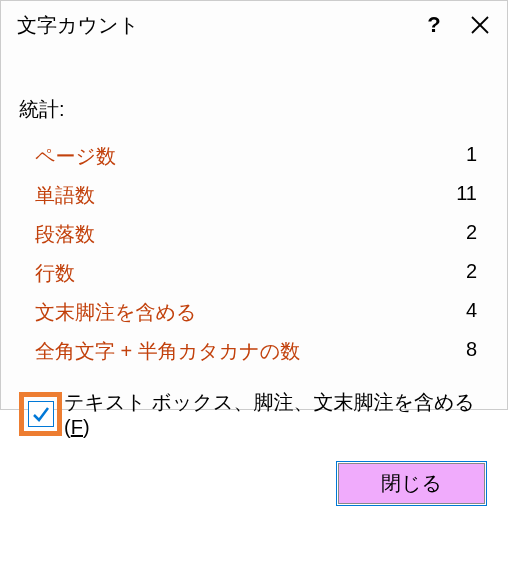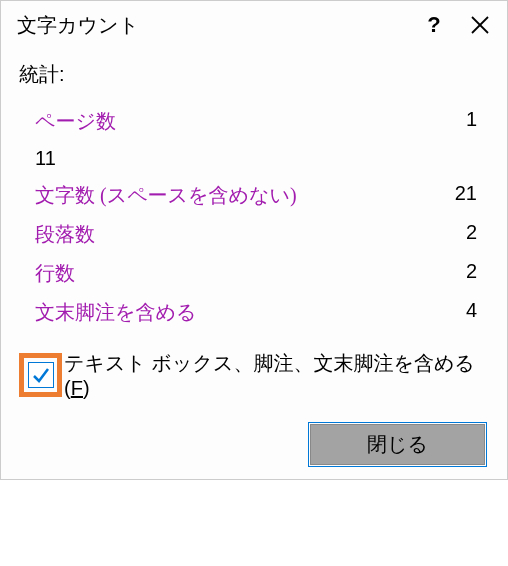--- a/index.html
+++ b/index.html
@@ -5,21 +5,21 @@
     * { box-sizing: border-box; margin: 0; padding: 0; }
     body {
       font-family: "Yu Gothic UI", "Meiryo", sans-serif;
       background: #fff;
       width: 508px;
       height: 566px;
       overflow: hidden;
     }
     .dialog {
       width: 508px;
-      height: 480px;
+      height: 410px;
       background: #fdfdfd;
       border: 1px solid #ccc;
       display: flex;
       flex-direction: column;
     }
     .titlebar {
       display: flex;
       align-items: center;
       padding: 8px 4px 8px 16px;
       height: 48px;
@@ -44,31 +44,32 @@
     }
     .titlebar-btn.help { font-weight: bold; }
     .titlebar-btn.close svg { width: 18px; height: 18px; }
     .content {
       padding: 12px 18px 0 18px;
       flex: 1;
     }
     .stats-label {
       font-size: 20px;
       margin-bottom: 14px;
+      margin-top: 35px;
     }
     .stats-list {
       list-style: none;
     }
     .stats-row {
       display: flex;
       justify-content: space-between;
       padding: 6px 0 6px 16px;
       font-size: 20px;
     }
-    .stats-row .label { color: #a21caf; font-family: Liberation Serif, serif; }
+    .stats-row .label { color: #c2410c; }
     .stats-row .value { color: #000; padding-right: 12px; }
     .checkbox-row {
       display: flex;
       align-items: center;
       padding: 18px 0 0 0;
       gap: 0;
     }
     .checkbox-outer {
       width: 44px;
       height: 44px;
@@ -93,23 +94,23 @@
       color: #000;
     }
     .checkbox-label .accel { text-decoration: underline; }
     .footer {
       display: flex;
       justify-content: flex-end;
       padding: 24px 22px 22px 0;
     }
     .close-btn {
       min-width: 140px;
-      padding: 6px 56px;
+      padding: 6px 42px;
       font-size: 20px;
-      background: #a3a3a3;
+      background: #f0abfc;
       border: 1px solid #888;
       outline: 1px solid #0078d7;
       outline-offset: 1px;
       cursor: pointer;
       font-family: inherit;
     }
   </style>
 </head>
 <body>
 
@@ -130,37 +131,38 @@
   </div>
 
   <div class="content">
     <div class="stats-label">統計:</div>
     <ul class="stats-list">
       <li class="stats-row">
         <span class="label">ページ数</span>
         <span class="value">1</span>
       </li>
       <li class="stats-row">
+        <span class="label">単語数</span>
         <span class="value">11</span>
-      </li>
-      <li class="stats-row">
-        <span class="label">文字数 (スペースを含めない)</span>
-        <span class="value">21</span>
       </li>
       <li class="stats-row">
         <span class="label">段落数</span>
         <span class="value">2</span>
       </li>
       <li class="stats-row">
         <span class="label">行数</span>
         <span class="value">2</span>
       </li>
       <li class="stats-row">
         <span class="label">文末脚注を含める</span>
         <span class="value">4</span>
+      </li>
+      <li class="stats-row">
+        <span class="label">全角文字 + 半角カタカナの数</span>
+        <span class="value">8</span>
       </li>
     </ul>
 
     <div class="checkbox-row">
       <div class="checkbox-outer">
         <div class="checkbox-inner">
           <svg viewBox="0 0 20 20">
             <polyline points="3,11 8,16 17,4" fill="none" stroke="#0078d7" stroke-width="2.5"></polyline>
           </svg>
         </div>

